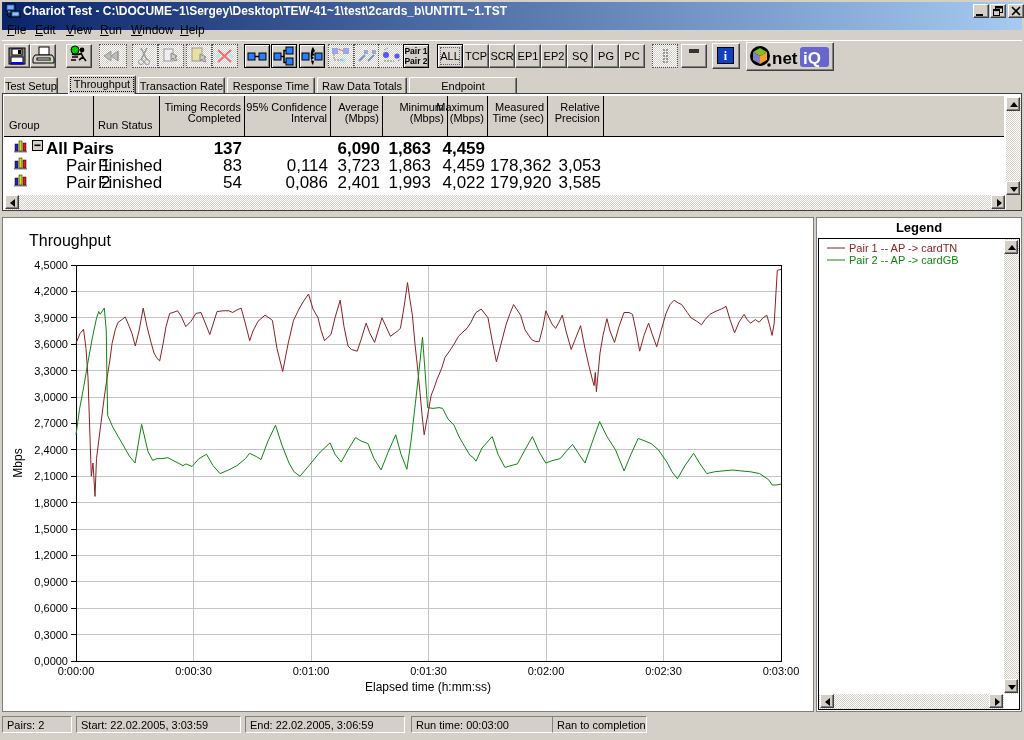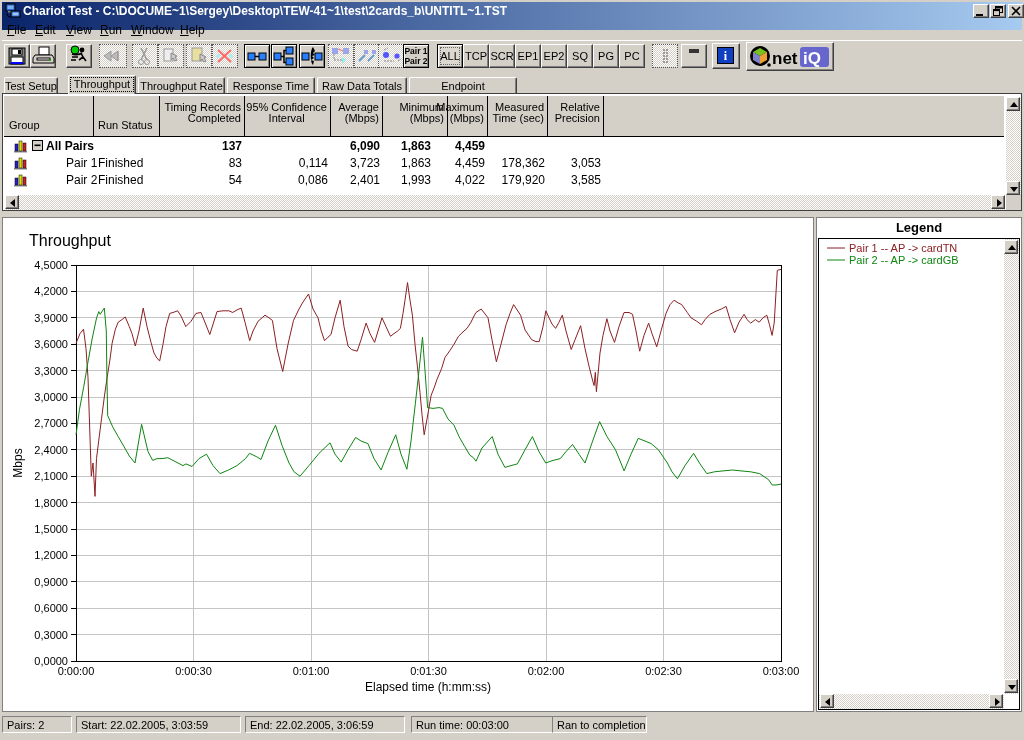--- a/index.html
+++ b/index.html
@@ -45,21 +45,21 @@
   text-align:center; line-height:16px; }
 .tabactive { top:0px; height:19px; z-index:5; outline:1px dotted #000; outline-offset:-3px; }
 
 
 #tablepane { position:absolute; left:2px; top:93px; width:1020px; height:118px;
   background:#fff; border:1px solid #404040; }
 #tableheader { position:absolute; left:1px; top:2px; width:1000px; height:41px; background:#d4d0c8; border-bottom:1px solid #000;}
 .hcol { position:absolute; top:0; height:41px; border-right:1px solid #000; font-size:11px; color:#000; }
 .hcol .lbl { position:absolute; bottom:6px; }
 .hcol .lbl2 { position:absolute; top:6px; line-height:11px; }
-.trow { position:absolute; height:16px; font-size:12px; color:#000; white-space:nowrap; }
+.trow { position:absolute; height:16px; font-size:17px; color:#000; white-space:nowrap; }
 .cell { position:absolute; text-align:right; }
 
 
 .sbtrack { position:absolute; background-color:#fff; background-image:linear-gradient(45deg,#d4d0c8 25%,transparent 25%,transparent 75%,#d4d0c8 75%),linear-gradient(45deg,#d4d0c8 25%,transparent 25%,transparent 75%,#d4d0c8 75%); background-size:2px 2px; background-position:0 0,1px 1px; }
 .sbbtn { position:absolute; width:14px; height:14px; background:#d4d0c8;
   border-top:1px solid #fff; border-left:1px solid #fff;
   border-right:1px solid #404040; border-bottom:1px solid #404040;
   box-shadow:inset -1px -1px 0 #808080; }
 .arr { position:absolute; left:3px; top:4px; width:0; height:0; }
 
@@ -225,37 +225,37 @@
       <circle cx="22" cy="22" r="1.8" fill="#000"></circle>
       <text x="25" y="21" font-family="Liberation Sans, sans-serif" font-size="17" font-weight="bold" fill="#000">net</text>
       <rect x="53" y="4" width="29" height="20" rx="3" fill="#6666cc"></rect>
       <text x="56" y="21" font-family="Liberation Sans, sans-serif" font-size="17" font-weight="bold" fill="#fff">iQ</text>
     </svg>
   </div>
 </div>
 <div id="tabbar">
   <div class="tab" style="left:2px; width:54px;">Test Setup</div>
   <div class="tab tabactive" style="left:66px; width:68px;">Throughput</div>
-  <div class="tab" style="left:136px; width:87px;">Throughput Rate</div>
+  <div class="tab" style="left:136px; width:87px;">Transaction Rate</div>
   <div class="tab" style="left:225px; width:88px;">Response Time</div>
   <div class="tab" style="left:315px; width:90px;">Raw Data Totals</div>
   <div class="tab" style="left:407px; width:108px;">Endpoint Configuration</div>
 </div>
 <div id="tablepane">
   <div id="tableheader">
     <div class="hcol" style="left:0px; width:90px;">
         <span class="lbl" style="left:5px;">Group</span>
       </div>
     <div class="hcol" style="left:90px; width:66px;">
         <span class="lbl" style="left:4px;">Run Status</span>
       </div>
     <div class="hcol" style="left:156px; width:85px; text-align:right;">
         <span class="lbl2" style="right:3px;">Timing Records<br>Completed</span>
       </div>
-    <div class="hcol" style="left:241px; width:86px; text-align:center;">
+    <div class="hcol" style="left:241px; width:86px; text-align:right;">
         <span class="lbl2" style="right:3px;">95% Confidence<br>Interval</span>
       </div>
     <div class="hcol" style="left:327px; width:52px; text-align:right;">
         <span class="lbl2" style="right:3px;">Average<br>(Mbps)</span>
       </div>
     <div class="hcol" style="left:393px; width:51px; text-align:right;">
         <span class="lbl2" style="right:3px;">Minimum<br>(Mbps)</span>
       </div>
     <div class="hcol" style="left:430px; width:54px; text-align:right;">
         <span class="lbl2" style="right:3px;">Maximum<br>(Mbps)</span>

